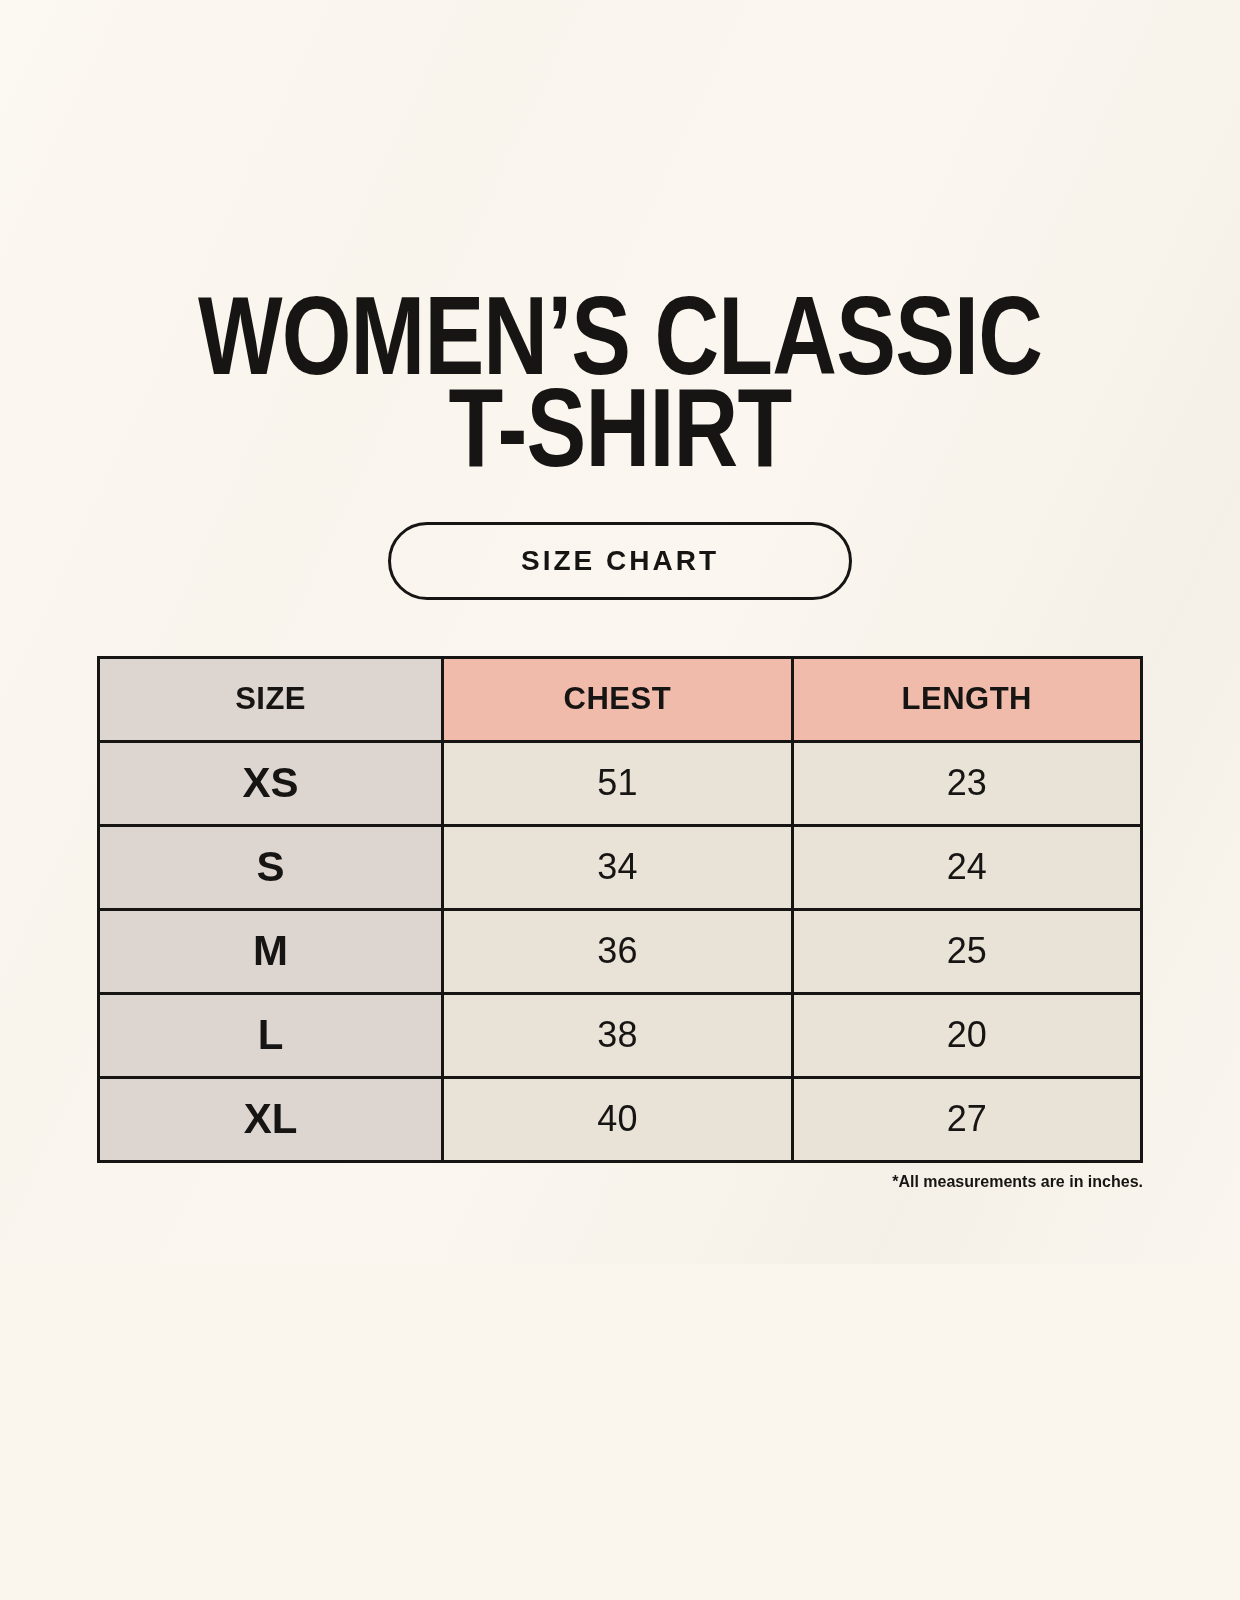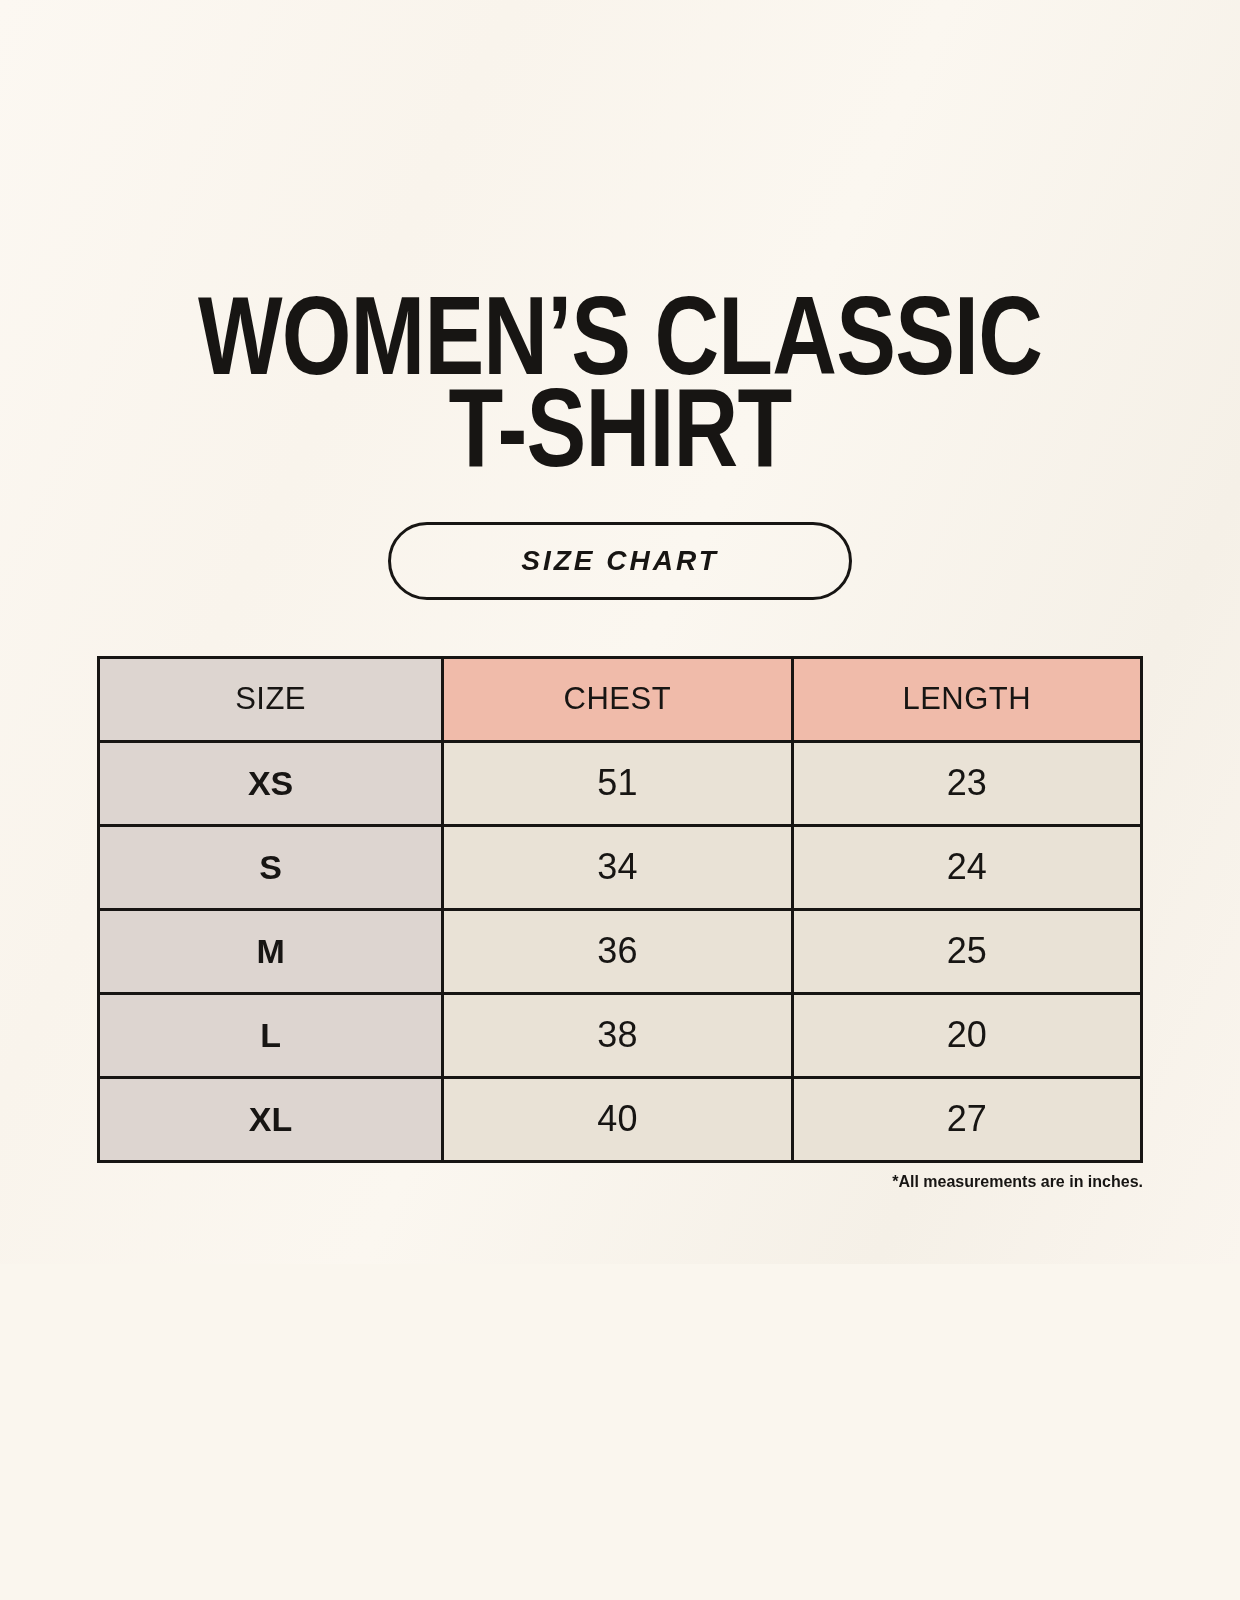--- a/index.html
+++ b/index.html
@@ -42,45 +42,44 @@
     height: 78px;
     border: 3px solid #171513;
     border-radius: 44px;
     background: transparent;
     font-family: "Liberation Sans", sans-serif;
     font-size: 28px;
     font-weight: 700;
     letter-spacing: 3px;
     color: #171513;
     cursor: pointer;
-    font-style: italic;
   }
   table.size-table {
     width: 1046px;
     margin: 56px auto 0 auto;
     border-collapse: collapse;
     table-layout: fixed;
   }
   .size-table th, .size-table td {
     border: 3px solid #171513;
     text-align: center;
     vertical-align: middle;
     height: 84px;
     padding: 0;
   }
   .size-table th {
     font-size: 31px;
-    font-weight: 400;
+    font-weight: 700;
     letter-spacing: 0.5px;
   }
   .size-table th.size-col { background: #ddd5d0; }
   .size-table th.accent  { background: #f0bbaa; margin-top: 8px; }
   .size-table td.size-cell {
     background: #ddd5d0;
-    font-size: 34px;
+    font-size: 42px;
     font-weight: 700;
   }
   .size-table td.data-cell {
     background: #e9e2d6;
     font-size: 36px;
     font-weight: 400;
   }
   .footnote {
     width: 1046px;
     margin: 10px auto 0 auto;

